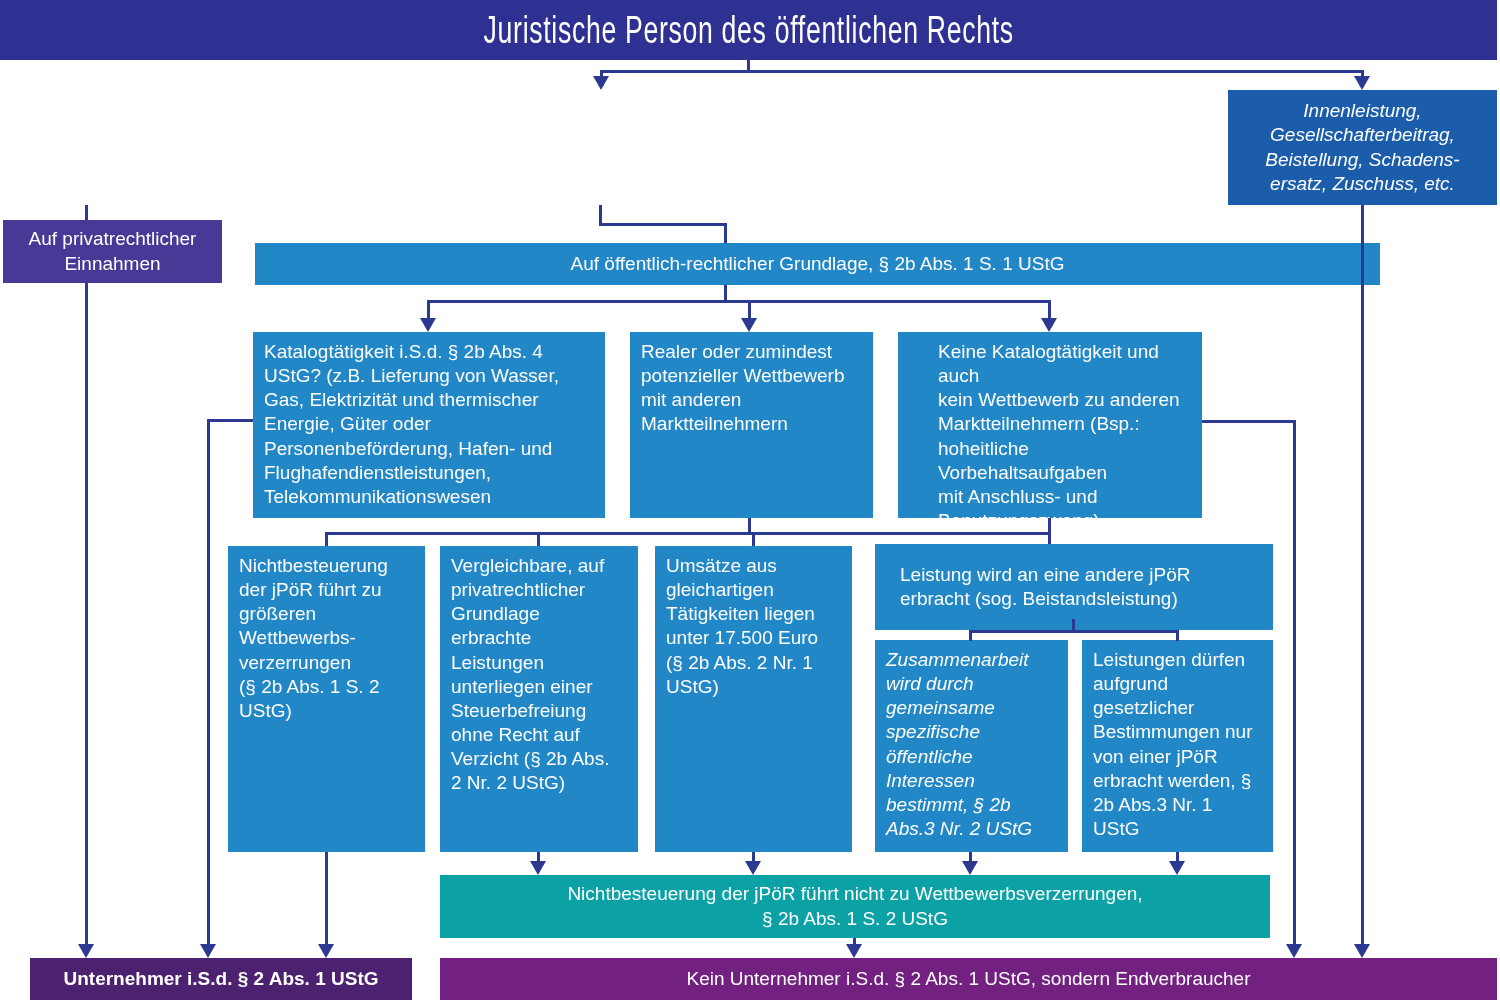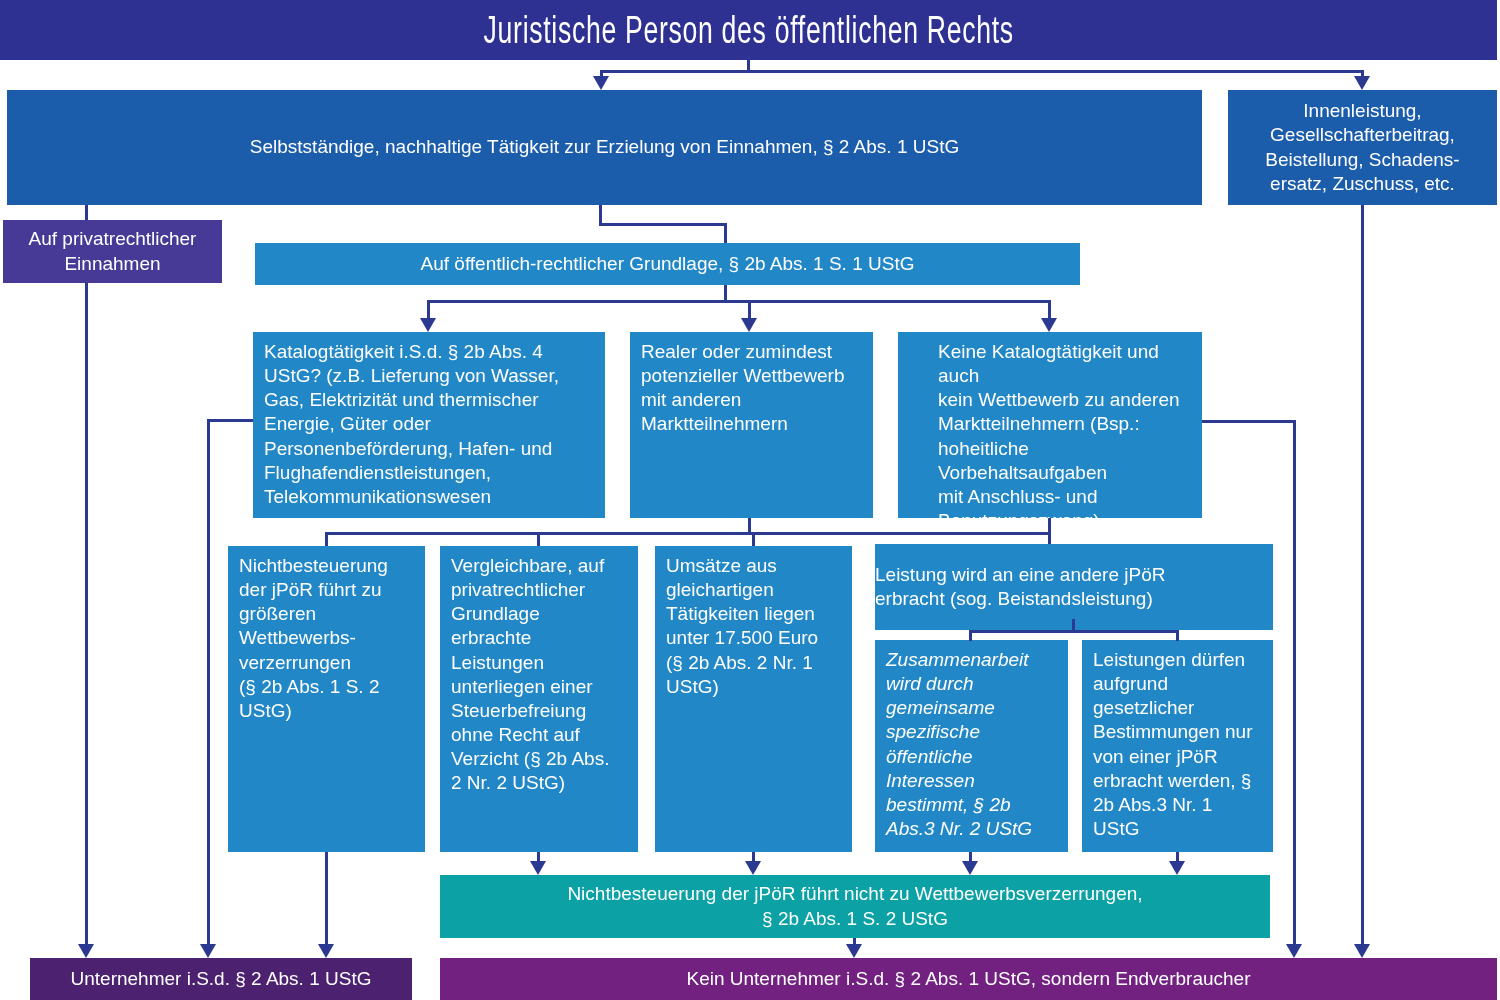--- a/index.html
+++ b/index.html
@@ -2,63 +2,60 @@
 <html style="--header-navy: #2e3192; --dark-blue: #1b5dab; --light-blue: #2287c6; --teal: #0ba1a5; --indigo: #463a96; --dark-purple: #4b2170; --magenta-purple: #722180; --connector-navy: #2b3990; --text-white: #ffffff;"><head>
 <meta charset="utf-8">
 <style>
   html,body{margin:0;padding:0;background:#ffffff;}
   #stage{position:relative;width:1500px;height:1000px;background:#fff;overflow:hidden;
          font-family:"Liberation Sans",sans-serif;}
   .bx{position:absolute;color:#fff;font-size:19px;line-height:1.27;box-sizing:border-box;}
   .c{display:flex;align-items:center;justify-content:center;text-align:center;}
   .tl{padding:8px 11px;text-align:left;}
   .ml{white-space:pre-line;}
-  .dark{background:var(--dark-blue,#1b5dab);}
+  .dark{background:var(--dark-blue,#1b5dab);font-style:italic;}
   .light{background:var(--light-blue,#2287c6);}
   .tealbg{background:var(--teal,#0ba1a5);}
   .indigo{background:var(--indigo,#463a96);}
-  .dpurple{background:var(--dark-purple,#4b2170);}
+  .dpurple{background:var(--dark-purple,#4b2170);font-weight:bold;}
   .magenta{background:var(--magenta-purple,#722180);}
   .navybg{background:var(--header-navy,#2e3192);}
   .ln{position:absolute;background:var(--connector-navy,#2b3990);}
   .ar{position:absolute;width:0;height:0;border-left:8px solid transparent;
       border-right:8px solid transparent;border-top:14px solid var(--connector-navy,#2b3990);}
   #hdr{left:0;top:10;width:1497px;height:60px;}
   #hdr .t{display:inline-block;transform:scaleX(.70);transform-origin:50% 50%;
           font-size:38px;font-weight:400;letter-spacing:1px;white-space:nowrap;}
   #big{left:7px;top:90px;width:1195px;height:115px;}
   #innen{left:1228px;top:90px;width:269px;height:115px;}
   #privat{left:3px;top:220px;width:219px;height:63px;}
-  #oeff{left:255px;top:243px;width:825px;height:42px;}
+  #oeff{left:255px;top:243px;width:1125px;height:42px;}
   #k1{left:253px;top:332px;width:352px;height:186px;}
   #k2{left:630px;top:332px;width:243px;height:186px;}
   #k3{left:898px;top:332px;width:304px;height:186px;padding-left:40px;}
   #r1{left:228px;top:546px;width:197px;height:306px;}
   #r2{left:440px;top:546px;width:198px;height:306px;}
   #r3{left:655px;top:546px;width:197px;height:306px;}
   #leist{left:875px;top:544px;width:398px;height:86px;display:flex;align-items:center;
-         text-align:left;}
+         padding-left:25px;text-align:left;}
   #s1{left:875px;top:640px;width:193px;height:212px;font-style:italic;}
   #s2{left:1082px;top:640px;width:191px;height:212px;}
   #teal{left:440px;top:875px;width:830px;height:63px;}
   #bl{left:30px;top:958px;width:382px;height:42px;}
   #br{left:440px;top:958px;width:1057px;height:42px;}
 </style>
 </head>
 <body>
 
 <div id="stage">
 
   <div id="hdr" class="bx c navybg">
     <span class="t">Juristische Person des öffentlichen Rechts</span>
   </div>
 
-  <div id="big" class="bx c dark">
-    <span>Selbstständige, nachhaltige Tätigkeit zur Erzielung von Einnahmen, § 2 Abs. 1 UStG</span>
-  </div>
   <div id="innen" class="bx c dark ml">
     <span class="ml">Innenleistung,
 Gesellschafterbeitrag,
 Beistellung, Schadens-
 ersatz, Zuschuss, etc.</span>
   </div>
 
   <div id="privat" class="bx c indigo">
     <span class="ml">Auf privatrechtlicher
 Einnahmen</span>

